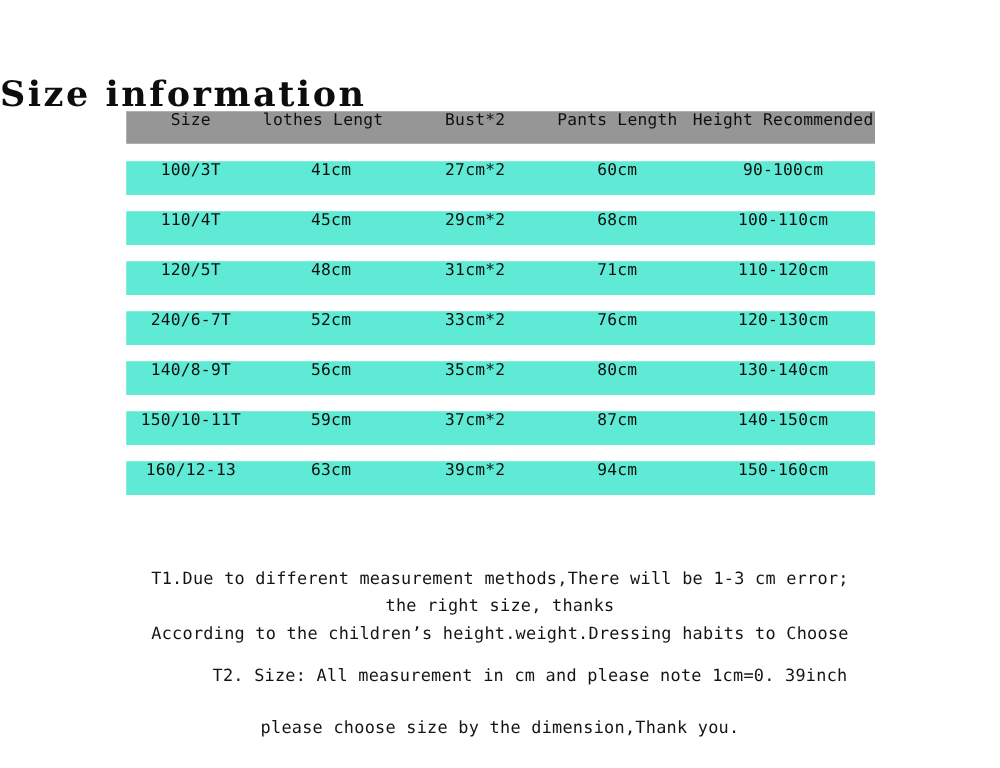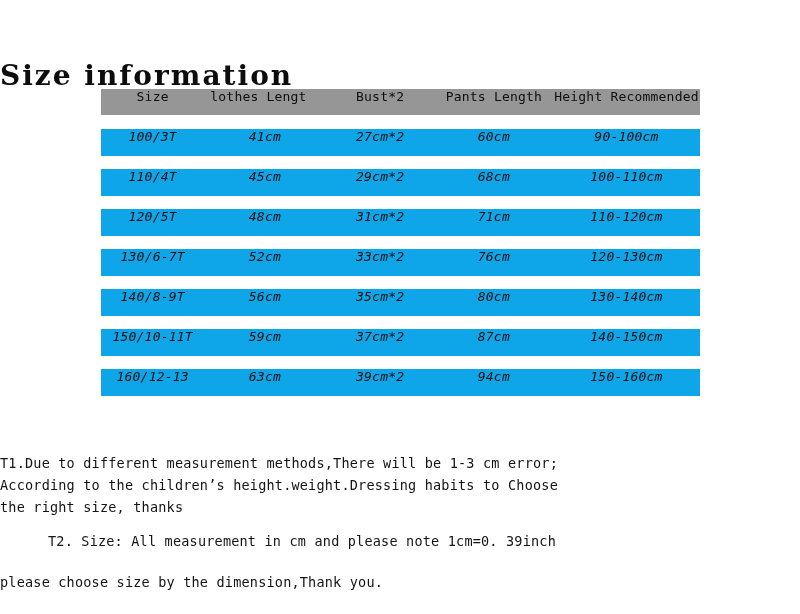--- a/index.html
+++ b/index.html
@@ -46,22 +46,21 @@
     font-size: 13px;
     letter-spacing: 0.2px;
   }
   .row.header {
     background: #969696;
     font-size: 13px;
     height: 26px;
     margin-bottom: 14px;
   }
   .row.data {
-    background: #0ea5e9;
-    font-style: italic;
+    background: #5eead4;
   }
   .row .cell {
     text-align: center;
     white-space: nowrap;
     overflow: hidden;
     color: #0f0f0f;
   }
   .c0 { width: 104px; }
   .c1 { width: 122px; }
   .c2 { width: 110px; }
@@ -72,20 +71,21 @@
     text-align: left;
     padding-left: 6px;
     box-sizing: border-box;
   }
 
   .notes {
     position: absolute;
     top: 452px;
     left: 0;
     width: 800px;
+    text-align: center;
     font-size: 13.5px;
     line-height: 22px;
     letter-spacing: 0.2px;
     color: #141414;
   }
   .note-line { display: block; white-space: nowrap; }
   .note-gap-top { margin-top: 12px; margin-left: 48px; }
   .note-gap-last { margin-top: 19px; }
 </style>
 </head>
@@ -123,21 +123,21 @@
 
     <div class="row data">
       <div class="cell c0">120/5T</div>
       <div class="cell c1">48cm</div>
       <div class="cell c2">31cm*2</div>
       <div class="cell c3">71cm</div>
       <div class="cell c4">110-120cm</div>
     </div>
 
     <div class="row data">
-      <div class="cell c0">130/6-7T</div>
+      <div class="cell c0">240/6-7T</div>
       <div class="cell c1">52cm</div>
       <div class="cell c2">33cm*2</div>
       <div class="cell c3">76cm</div>
       <div class="cell c4">120-130cm</div>
     </div>
 
     <div class="row data">
       <div class="cell c0">140/8-9T</div>
       <div class="cell c1">56cm</div>
       <div class="cell c2">35cm*2</div>
@@ -158,19 +158,19 @@
       <div class="cell c1">63cm</div>
       <div class="cell c2">39cm*2</div>
       <div class="cell c3">94cm</div>
       <div class="cell c4">150-160cm</div>
     </div>
 
   </div>
 
   <div class="notes">
     <span class="note-line">T1.Due to different measurement methods,There will be 1-3 cm error;</span>
+    <span class="note-line">the right size, thanks</span>
     <span class="note-line">According to the children’s height.weight.Dressing habits to Choose</span>
-    <span class="note-line">the right size, thanks</span>
     <span class="note-line note-gap-top">T2. Size: All measurement in cm and please note 1cm=0. 39inch</span>
     <span class="note-line note-gap-last">please choose size by the dimension,Thank you.</span>
   </div>
 
 </div>
 
 </body></html>

